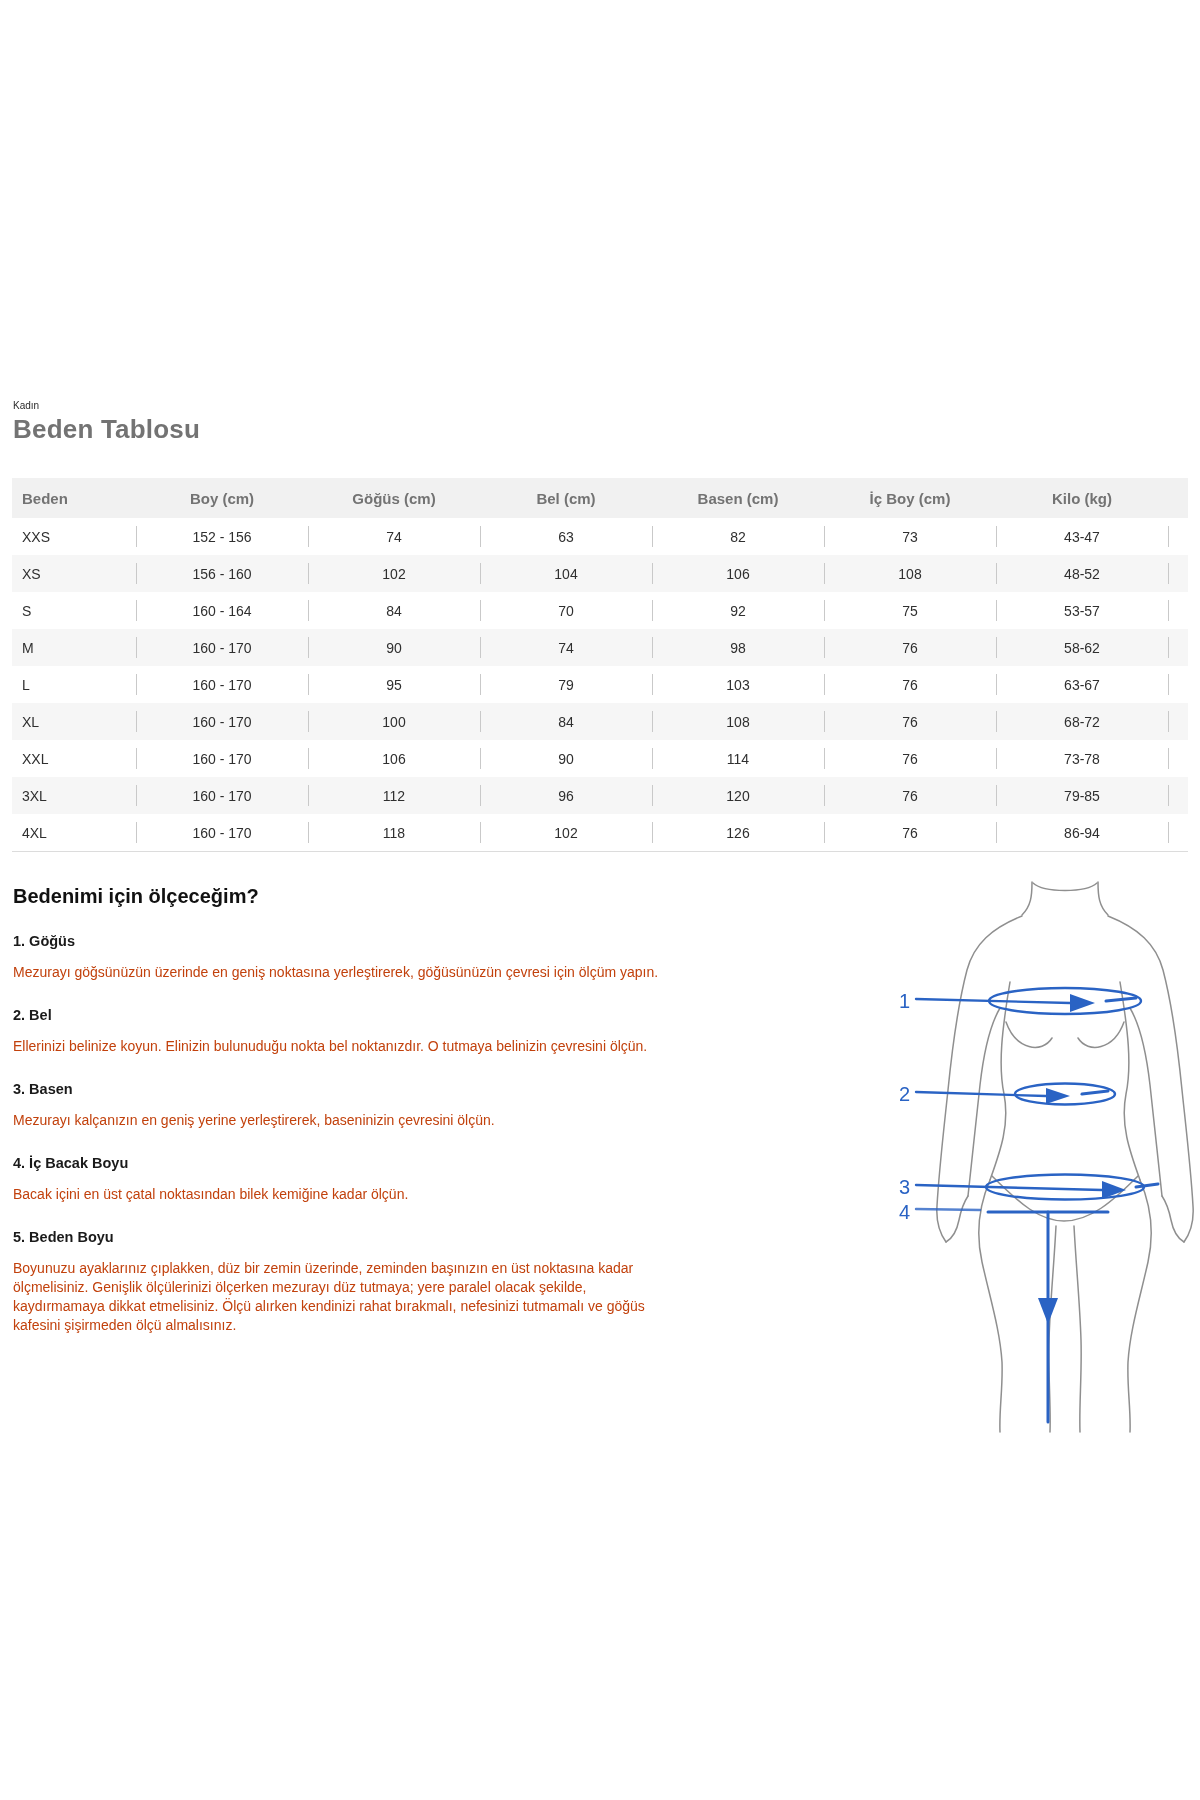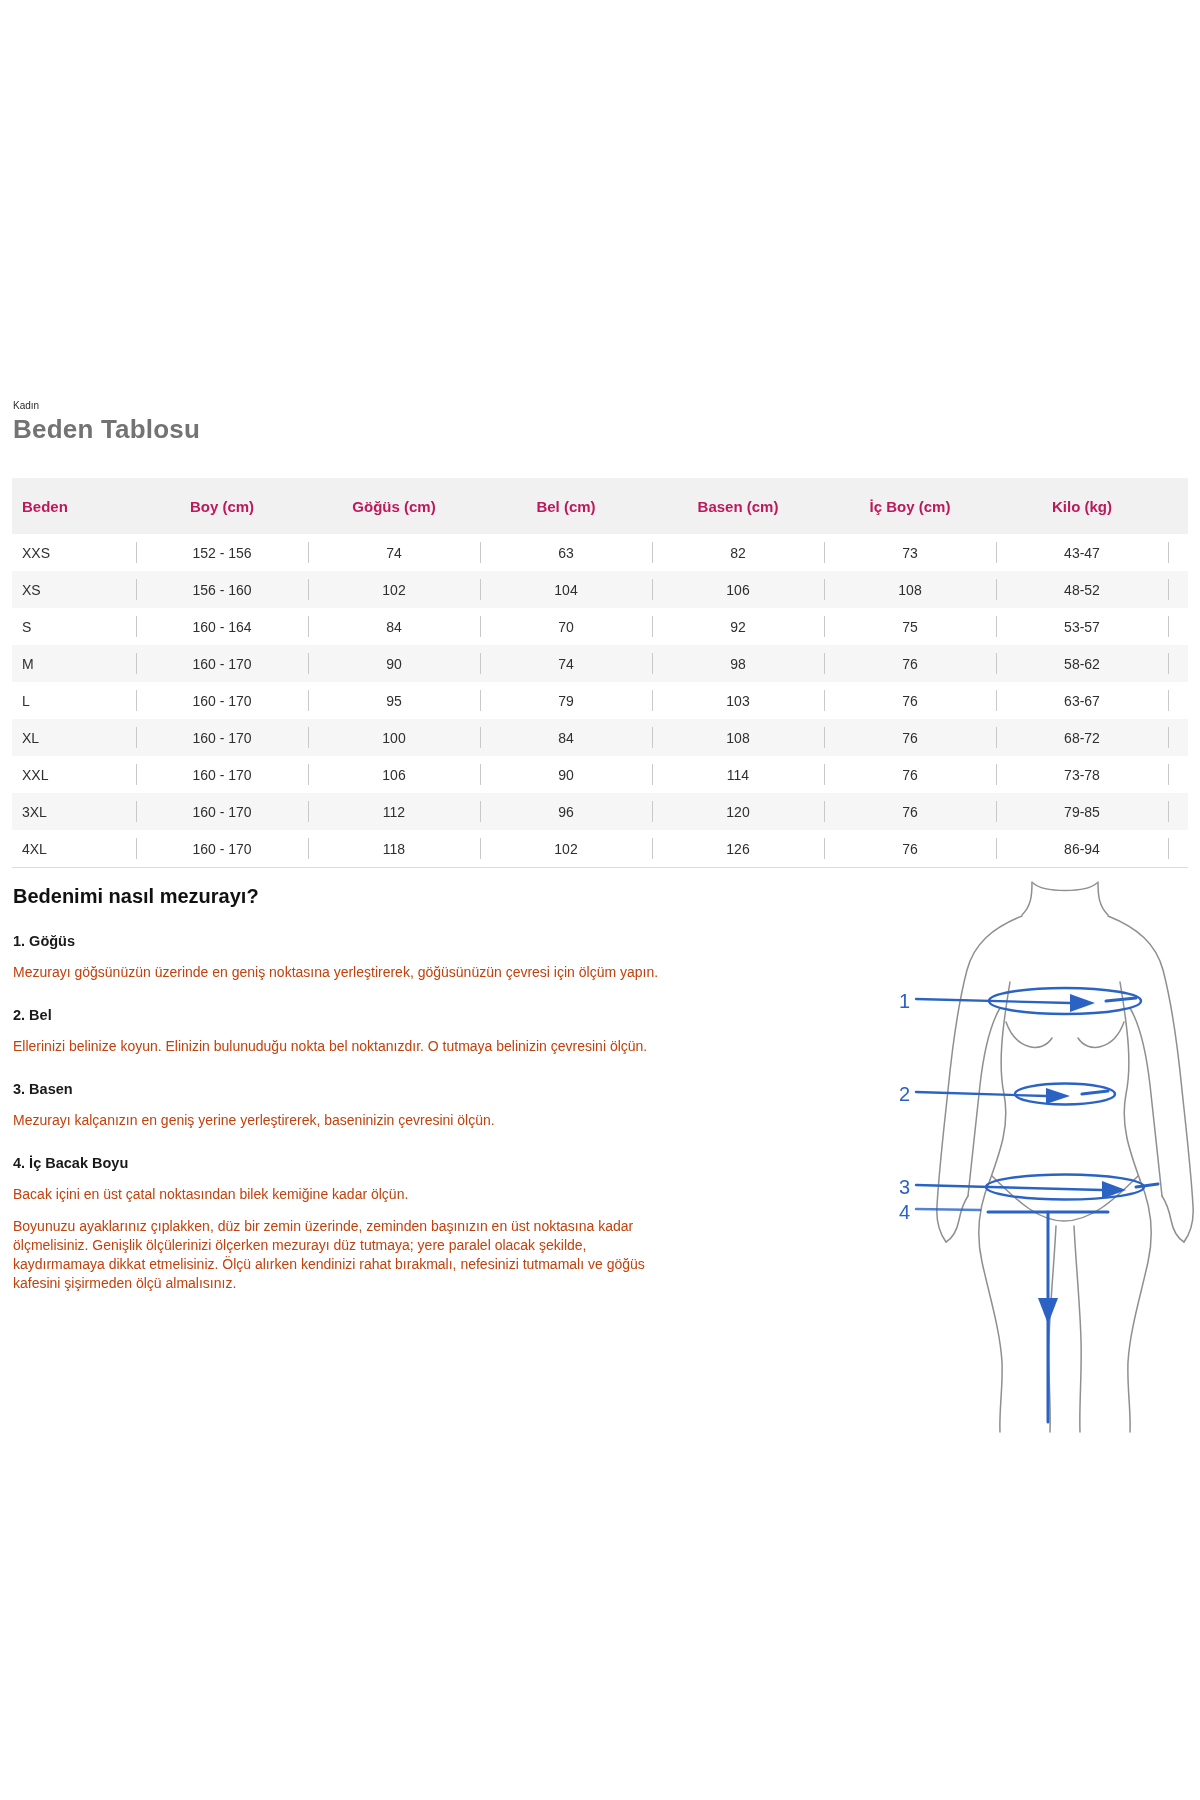--- a/index.html
+++ b/index.html
@@ -3,21 +3,21 @@
 <meta charset="utf-8">
 <style>
   html,body{margin:0;padding:0;background:#fff;}
   body{width:1200px;height:1800px;position:relative;font-family:"Liberation Sans",sans-serif;overflow:hidden;}
 
   .titles{position:absolute;left:13px;top:398px;}
   .eyebrow{font-size:10px;color:#2b2b2b;line-height:16px;}
   .page-title{font-size:26px;font-weight:600;color:#737373;margin:0;line-height:30px;letter-spacing:.2px;}
 
   table.size-table{position:absolute;left:12px;top:478px;width:1176px;border-collapse:collapse;table-layout:fixed;border-bottom:1px solid #dcdcdc;}
-  table.size-table th{background:#f1f1f1;font-size:15px;font-weight:700;color:#be185d;height:40px;text-align:center;vertical-align:middle;padding:8px;}
+  table.size-table th{background:#f1f1f1;font-size:15px;font-weight:700;color:#737373;height:40px;text-align:center;vertical-align:middle;padding:0;}
   table.size-table td{font-size:14px;color:#2f2f2f;height:37px;text-align:center;vertical-align:middle;padding:0;position:relative;}
   table.size-table th:first-child,table.size-table td:first-child{text-align:left;padding-left:10px;}
   table.size-table tbody tr:nth-child(even){background:#f6f6f6;}
   table.size-table tbody td + td::before{content:"";position:absolute;left:-0.5px;top:8px;bottom:8px;width:1px;background:#c9c9c9;}
 
   .guide{position:absolute;left:13px;top:884px;width:760px;}
   .guide-heading{font-size:20px;font-weight:700;color:#111;margin:0;line-height:24px;}
   .g-title{font-size:14.5px;font-weight:700;color:#1a1a1a;margin:24px 0 0 0;line-height:18px;}
   .g-text{font-size:14px;color:#c2410c;margin:13px 0 0 0;line-height:19px;white-space:pre-line;}
 
@@ -155,21 +155,21 @@
     <td>102</td>
     <td>126</td>
     <td>76</td>
     <td>86-94</td>
     <td></td>
   </tr>
 </tbody>
 </table>
 
 <section class="guide">
-  <h2 class="guide-heading">Bedenimi nasıl mezurayı?</h2>
+  <h2 class="guide-heading">Bedenimi için ölçeceğim?</h2>
   <div id="guide-sections">
   <div class="g-sec">
     <h3 class="g-title">1. Göğüs</h3>
     <p class="g-text">Mezurayı göğsünüzün üzerinde en geniş noktasına yerleştirerek, göğüsünüzün çevresi için ölçüm yapın.</p>
   </div>
 
   <div class="g-sec">
     <h3 class="g-title">2. Bel</h3>
     <p class="g-text">Ellerinizi belinize koyun. Elinizin bulunuduğu nokta bel noktanızdır. O tutmaya belinizin çevresini ölçün.</p>
   </div>
@@ -178,20 +178,21 @@
     <h3 class="g-title">3. Basen</h3>
     <p class="g-text">Mezurayı kalçanızın en geniş yerine yerleştirerek, baseninizin çevresini ölçün.</p>
   </div>
 
   <div class="g-sec">
     <h3 class="g-title">4. İç Bacak Boyu</h3>
     <p class="g-text">Bacak içini en üst çatal noktasından bilek kemiğine kadar ölçün.</p>
   </div>
 
   <div class="g-sec">
+    <h3 class="g-title">5. Beden Boyu</h3>
     <p class="g-text">Boyunuzu ayaklarınız çıplakken, düz bir zemin üzerinde, zeminden başınızın en üst noktasına kadar
 ölçmelisiniz. Genişlik ölçülerinizi ölçerken mezurayı düz tutmaya; yere paralel olacak şekilde,
 kaydırmamaya dikkat etmelisiniz. Ölçü alırken kendinizi rahat bırakmalı, nefesinizi tutmamalı ve göğüs
 kafesini şişirmeden ölçü almalısınız.</p>
   </div>
 </div>
 </section>
 
 <svg class="figure" width="320" height="565" viewBox="0 0 320 565">
 

